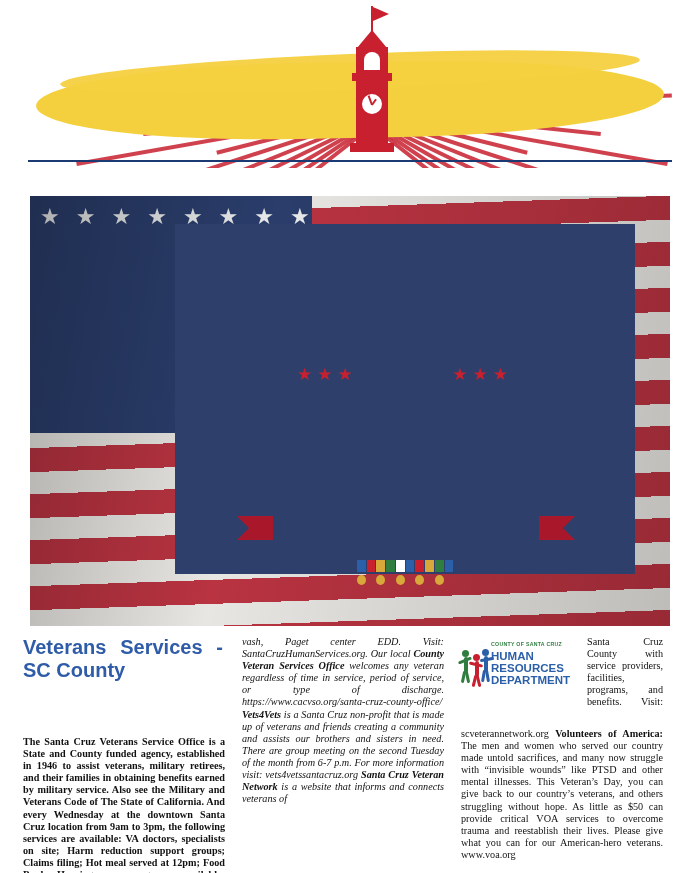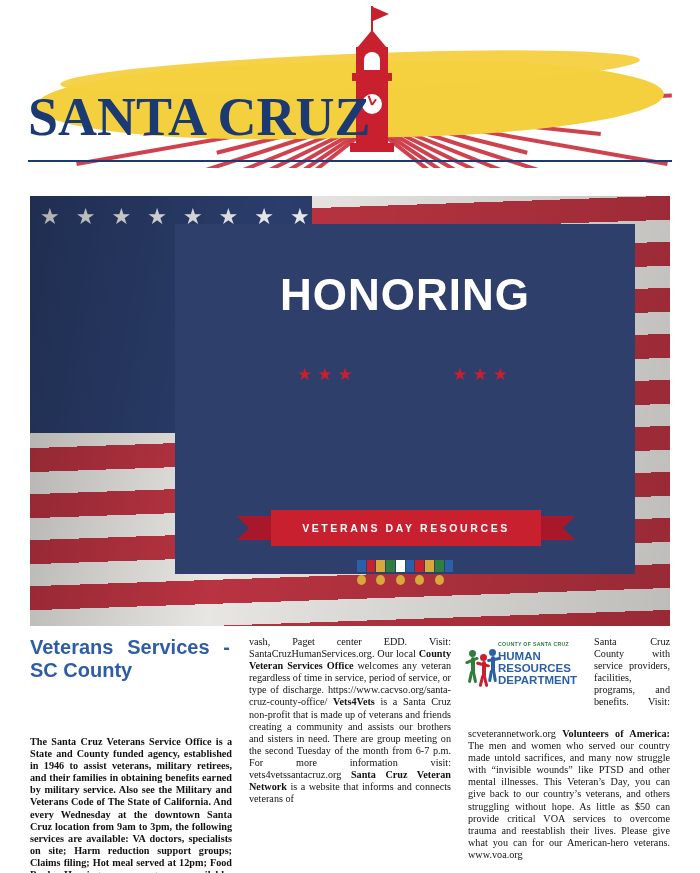--- a/index.html
+++ b/index.html
@@ -200,21 +200,21 @@
   .medal { width: 9px; }
   .medal .bar { height: 12px; }
   .medal .disc {
     width: 9px; height: 10px; border-radius: 50%; margin-top: 3px;
     background: #d8a93a;
   }
 
   
   .content {
     position: absolute;
-    left: 30px; top: 636px;
+    left: 23px; top: 636px;
     width: 640px; height: 228px;
   }
   .headline {
     font-family: "Liberation Sans", sans-serif;
     font-weight: bold;
     font-size: 20px;
     line-height: 23px;
     color: #2f5ca8;
     width: 200px;
     margin: 0 0 6px 0;
@@ -225,21 +225,21 @@
   .col {
     position: absolute;
     top: 0;
     width: 202px;
     font-size: 10.2px;
     line-height: 12.1px;
     text-align: justify;
     color: #111;
   }
   .col.c1 { left: 0; }
-  .col.c2 { left: 219px; }
+  .col.c2 { left: 219px; font-style: italic; }
   .col.c3 { left: 438px; }
   .col.c1 .body { margin-top: 54px; }
   .col p { margin: 0 0 0 0; text-indent: 0; }
   .col b { font-weight: bold; }
 
   .hsd-logo {
     float: left;
     width: 118px;
     height: 88px;
     margin: 2px 8px 2px 0;
@@ -315,44 +315,41 @@
       <div class="belfry"></div>
       <div class="belfry-hole"></div>
       <div class="neck"></div>
       <div class="body"></div>
       <div class="clockface"></div>
       <div class="hand-h"></div>
       <div class="hand-m"></div>
       <div class="base"></div>
     </div>
 
-    <div class="title-left">SANTA CRUZ</div>
 
     <div class="rule-top"></div>
     <div class="infobar">
       
       
       
     </div>
 
   </div>
 
   <div class="hero">
     <div class="flagbg"></div>
     <div class="stars">★★★★★★★★★★★★★★★★★★★★★★★★★★★★★★★★★★★★★★★★★★★★★★★★</div>
     <div class="flag-shade"></div>
 
     <div class="hero-panel">
-      <div class="hero-line hl1">HONORING</div>
       <div class="starrow left">★★★</div>
       <div class="starrow right">★★★</div>
 
       <div class="ribbon-tail-l"></div>
       <div class="ribbon-tail-r"></div>
-      <div class="ribbon">VETERANS DAY RESOURCES</div>
 
       <div class="medals" id="medals">
           <div class="medal">
             <div class="bar" style="background: rgb(43, 95, 168);"></div>
             <div class="disc"></div>
           </div>
           <div class="medal">
             <div class="bar" style="background: rgb(200, 32, 47);"></div>
           </div>
           <div class="medal">

